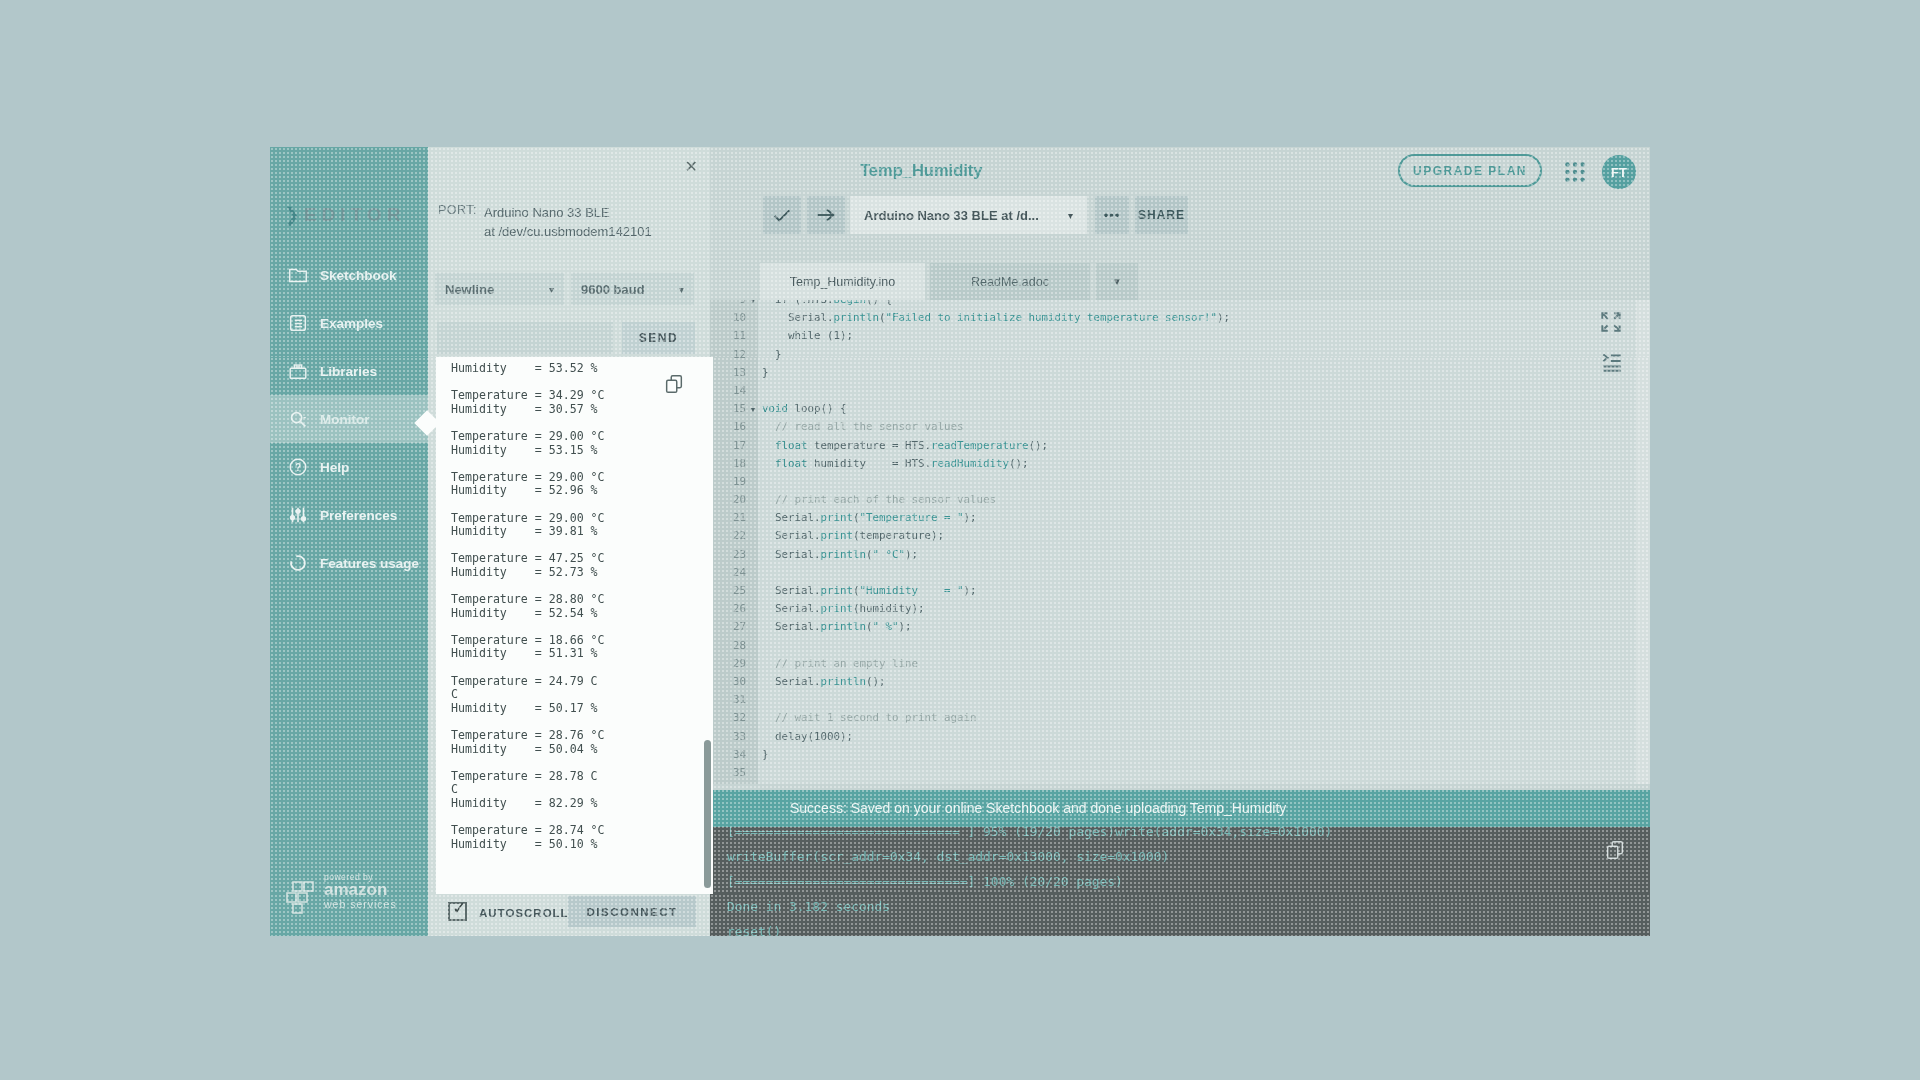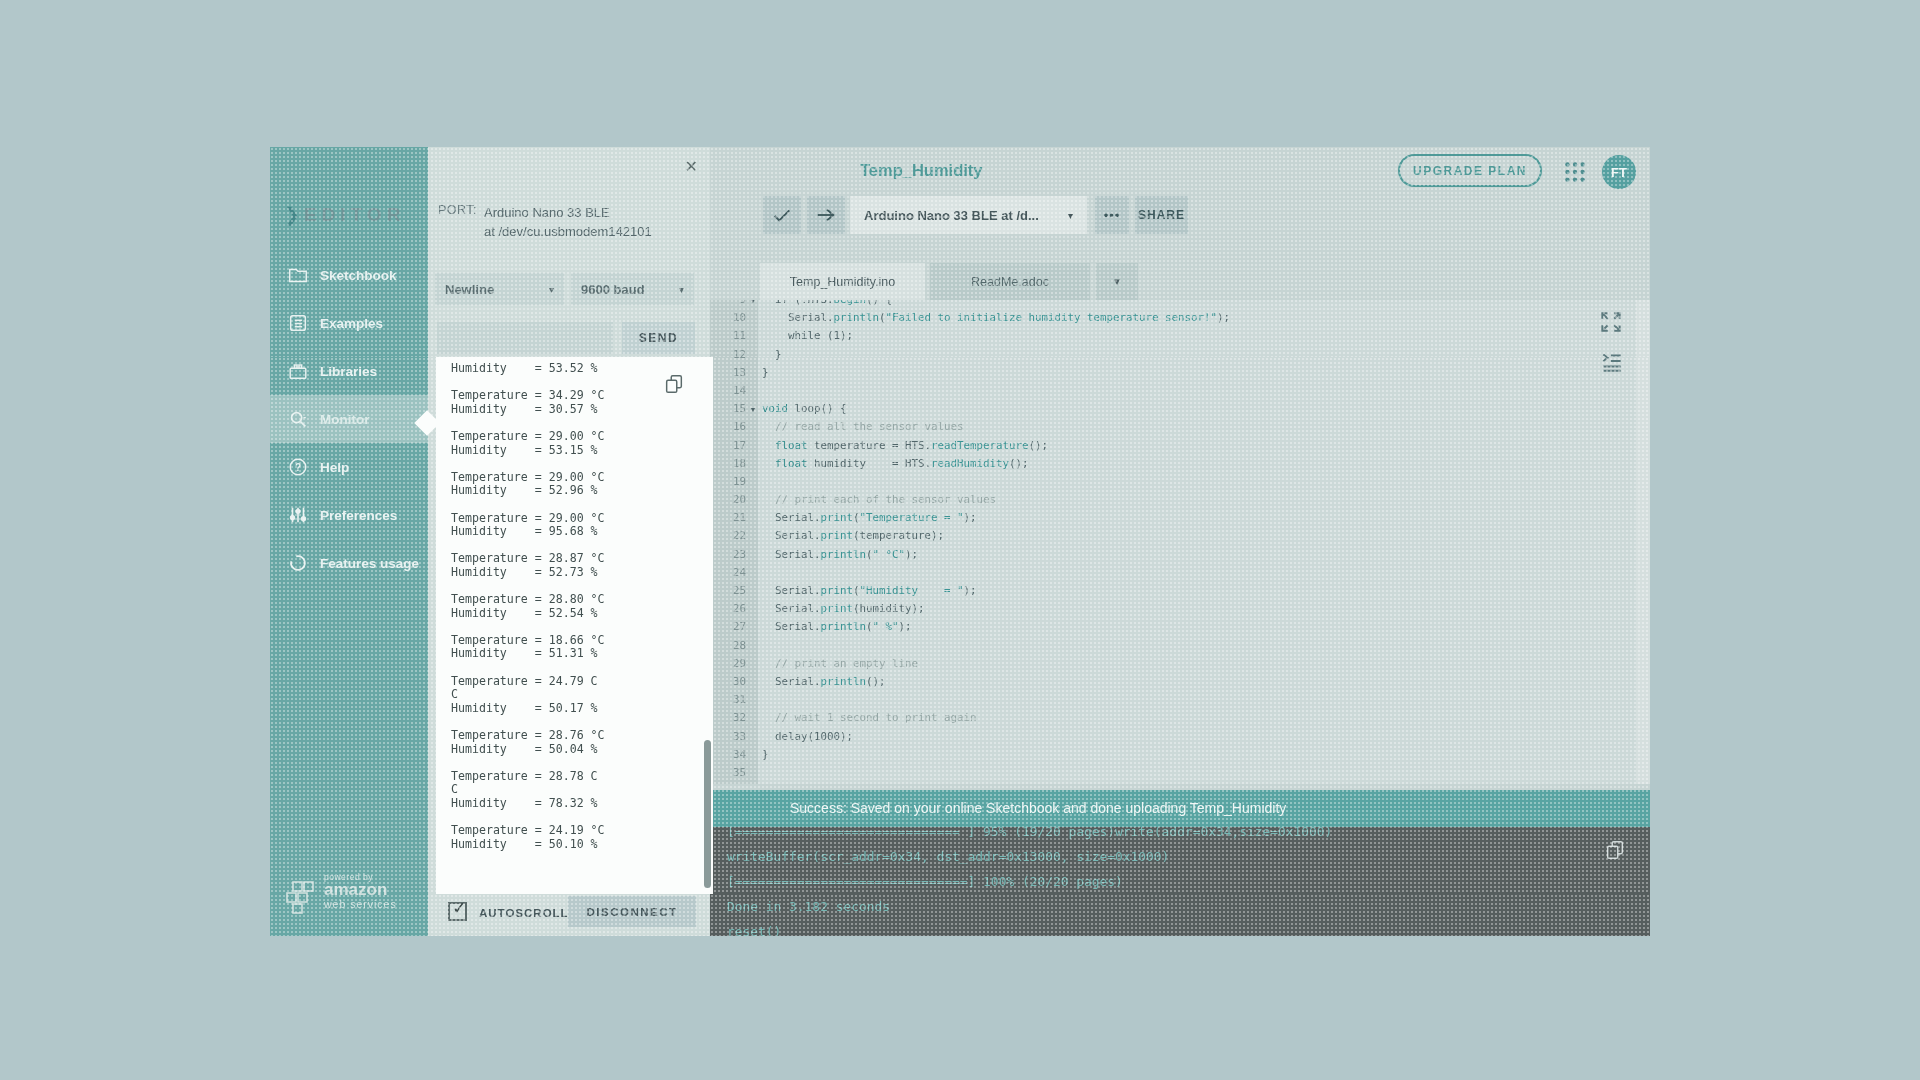--- a/index.html
+++ b/index.html
@@ -212,43 +212,43 @@
           <div class="m-line">Temperature = 34.29 °C</div>
           <div class="m-line">Humidity    = 30.57 %</div>
           <div class="m-line"> </div>
           <div class="m-line">Temperature = 29.00 °C</div>
           <div class="m-line">Humidity    = 53.15 %</div>
           <div class="m-line"> </div>
           <div class="m-line">Temperature = 29.00 °C</div>
           <div class="m-line">Humidity    = 52.96 %</div>
           <div class="m-line"> </div>
           <div class="m-line">Temperature = 29.00 °C</div>
-          <div class="m-line">Humidity    = 95.68 %</div>
-          <div class="m-line"> </div>
-          <div class="m-line">Temperature = 28.87 °C</div>
+          <div class="m-line">Humidity    = 39.81 %</div>
+          <div class="m-line"> </div>
+          <div class="m-line">Temperature = 47.25 °C</div>
           <div class="m-line">Humidity    = 52.73 %</div>
           <div class="m-line"> </div>
           <div class="m-line">Temperature = 28.80 °C</div>
           <div class="m-line">Humidity    = 52.54 %</div>
           <div class="m-line"> </div>
           <div class="m-line">Temperature = 18.66 °C</div>
           <div class="m-line">Humidity    = 51.31 %</div>
           <div class="m-line"> </div>
           <div class="m-line">Temperature = 24.79 C</div>
           <div class="m-line">C</div>
           <div class="m-line">Humidity    = 50.17 %</div>
           <div class="m-line"> </div>
           <div class="m-line">Temperature = 28.76 °C</div>
           <div class="m-line">Humidity    = 50.04 %</div>
           <div class="m-line"> </div>
           <div class="m-line">Temperature = 28.78 C</div>
           <div class="m-line">C</div>
-          <div class="m-line">Humidity    = 78.32 %</div>
-          <div class="m-line"> </div>
-          <div class="m-line">Temperature = 24.19 °C</div>
+          <div class="m-line">Humidity    = 82.29 %</div>
+          <div class="m-line"> </div>
+          <div class="m-line">Temperature = 28.74 °C</div>
           <div class="m-line">Humidity    = 50.10 %</div>
         </div>
       <button class="copy-btn">
         <svg viewBox="0 0 24 24" stroke="#5a6a6a" stroke-width="1.6" fill="#fbfdfc">
           <rect x="9" y="3" width="11" height="13" rx="1.5"></rect>
             <rect x="4" y="8" width="11" height="13" rx="1.5"></rect>
         </svg>
       </button>
       <div class="scroll-thumb"></div>
     </div>

